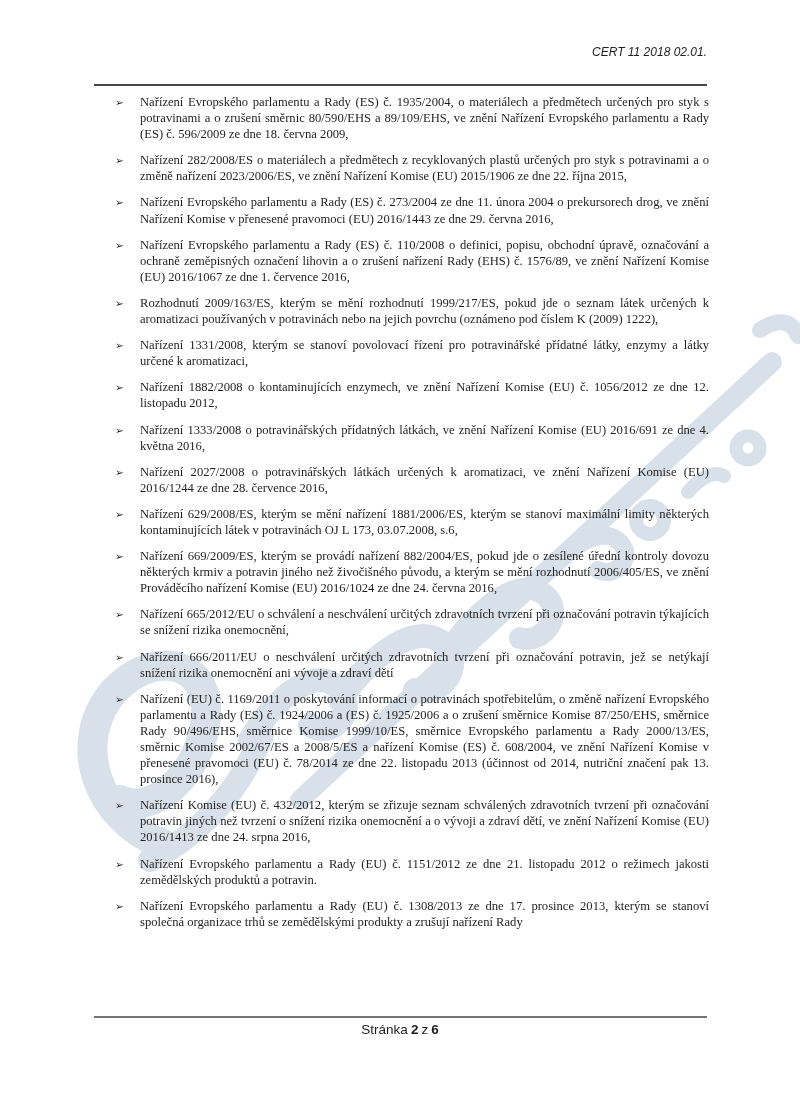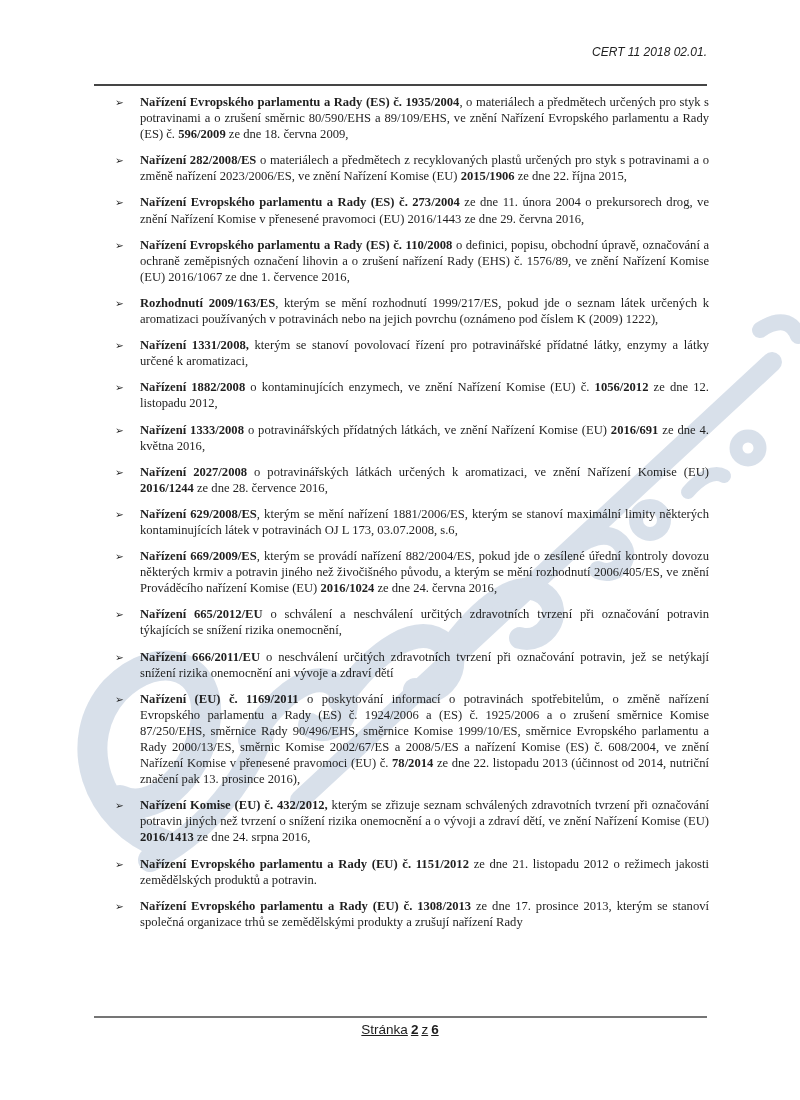--- a/index.html
+++ b/index.html
@@ -13,29 +13,29 @@
     font-family:"Liberation Sans","DejaVu Sans",sans-serif;font-style:italic;
     font-size:12px;color:#222;
   }
   .top-rule{position:absolute;top:84px;left:94px;width:613px;border-top:2px solid #454545;}
   .doc-body{position:absolute;top:94px;left:95px;width:614px;}
   ul.reg-list{list-style:none;margin:0;padding:0;}
   li.reg-item{
     position:relative;padding-left:45px;margin-bottom:10px;
     font-size:12.6px;line-height:16.1px;text-align:justify;
   }
-  li.reg-item b{font-weight:bold;}
+  li.reg-item b{font-weight:normal;}
   .marker{
     position:absolute;left:20px;top:1px;
     font-family:"DejaVu Sans",sans-serif;font-size:10.5px;line-height:14px;color:#1f1f1f;
   }
   .footer-rule{position:absolute;top:1016px;left:94px;width:613px;border-top:2px solid #757575;}
   .footer-text{
     position:absolute;top:1022px;left:0;width:100%;text-align:center;
-    font-family:"Liberation Sans","DejaVu Sans",sans-serif;font-size:13.5px;color:#1c1c1c;text-decoration:underline;
+    font-family:"Liberation Sans","DejaVu Sans",sans-serif;font-size:13.5px;color:#1c1c1c;
   }
   .footer-text span{margin:0 3px 0 0;}
   .footer-text span:last-child{margin:0;}
   .footer-text .pg{font-weight:bold;}
 </style>
 </head>
 <body>
 
 <div class="page">
 

